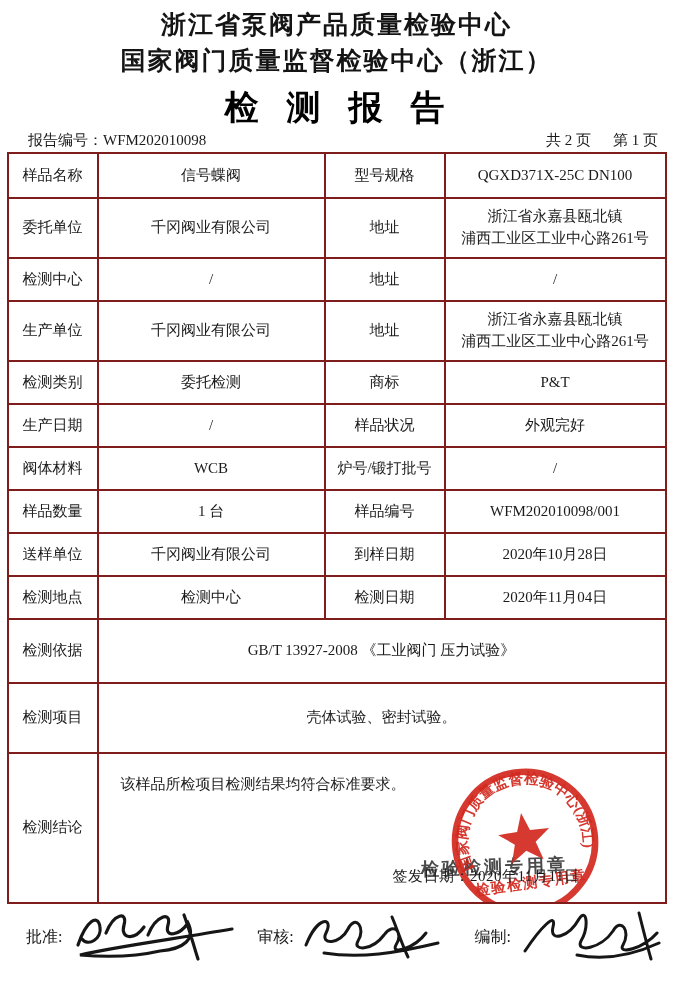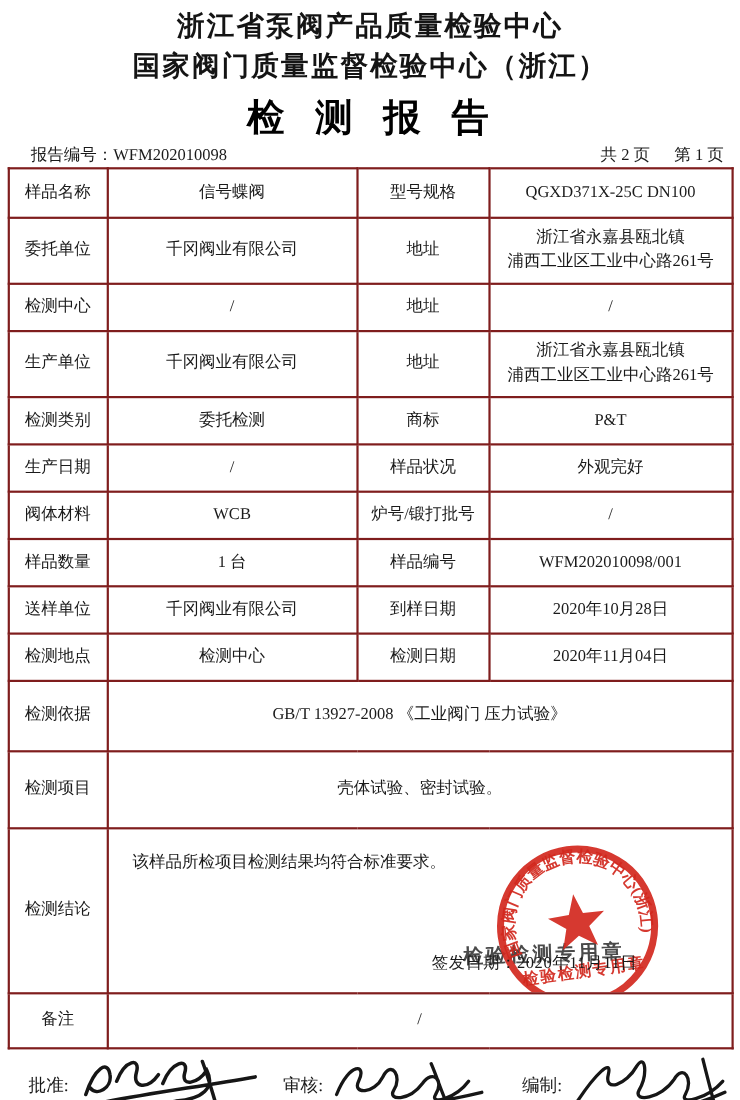--- a/index.html
+++ b/index.html
@@ -189,24 +189,20 @@
               <textPath href="#sealArc" startOffset="1" textLength="216" lengthAdjust="spacingAndGlyphs">国家阀门质量监督检验中心(浙江)</textPath>
             </text>
             <polygon fill="#d2281e" opacity="0.92" points="76,47 82.5,65.1 101.7,65.7 86.5,77.4 92,95.8 76,85 60,95.8 65.5,77.4 50.3,65.7 69.5,65.1"></polygon>
             <text x="76" y="122" text-anchor="middle" font-size="14.5" font-weight="bold" letter-spacing="1.5" fill="#d2281e" opacity="0.92">检验检测专用章</text>
           </svg>
         </div>
         <div class="issue-date"><span>签发日期：</span><span>2020年11月11日</span></div>
       </td>
     </tr>
 
-    <tr class="h50">
-      <td>备注</td>
-      <td colspan="3">/</td>
-    </tr>
   </tbody>
     </table>
 
   <div class="footer">
     <div class="sig-group g1">
       <span class="sig-label">批准:</span>
       <svg class="sig-svg" width="180" height="58" viewBox="0 0 180 58">
         <path d="M14,40 C22,16 34,8 36,22 C38,34 24,42 18,34 M42,28 C50,8 64,6 60,20 C56,34 70,36 80,22 M84,30 C92,10 108,6 104,20 C100,34 116,30 124,18 C132,34 120,44 96,46 C70,52 40,52 16,50 C50,42 110,34 168,24 M120,10 C126,26 130,42 134,54" fill="none" stroke="#161616" stroke-width="3.2" stroke-linecap="round"></path>
       </svg>
     </div>

